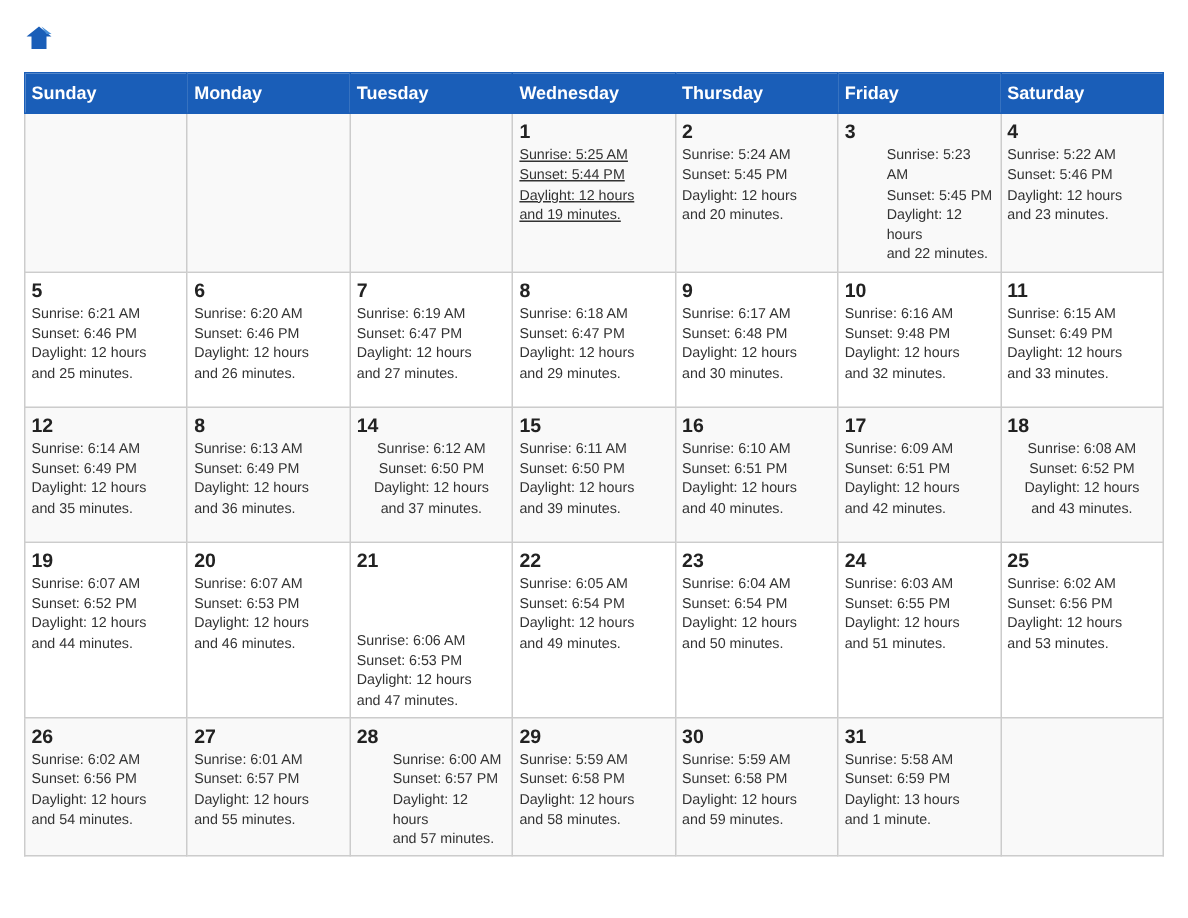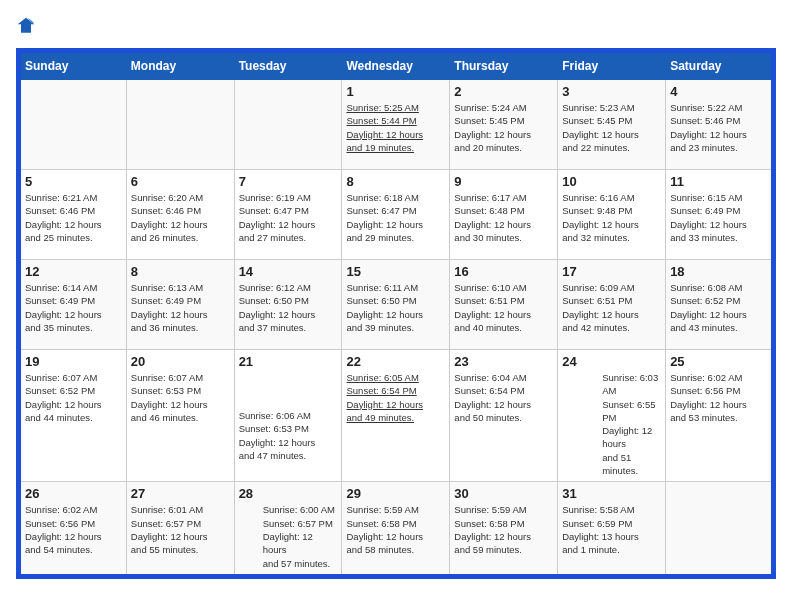--- a/index.html
+++ b/index.html
@@ -40,21 +40,21 @@
       font-weight: normal;
       color: #222;
     }
     .location {
       font-size: 14px;
       color: #444;
     }
     .calendar {
       width: 100%;
       border-collapse: collapse;
-      border: 5px solid #1d4ed8;
+      border: 1px solid #1d4ed8;
     }
     .calendar th {
       background: #1a5eb8;
       color: #fff;
       font-size: 12px;
       font-weight: bold;
       padding: 6px 4px;
       text-align: left;
       border: 1px solid #1a5eb8;
     }
@@ -134,21 +134,21 @@
         </td>
         <td>
           <span class="day-number">2</span>
           <div class="day-info" style="white-space: pre-line;">Sunrise: 5:24 AM
 Sunset: 5:45 PM
 Daylight: 12 hours
 and 20 minutes.</div>
         </td>
         <td>
           <span class="day-number">3</span>
-          <div class="day-info" style="white-space: pre-line;">Sunrise: 5:23 AM
+          <div class="day-info" style="white-space: pre-line; margin-left: 28px;">Sunrise: 5:23 AM
 Sunset: 5:45 PM
 Daylight: 12 hours
 and 22 minutes.</div>
         </td>
         <td>
           <span class="day-number">4</span>
           <div class="day-info" style="white-space: pre-line;">Sunrise: 5:22 AM
 Sunset: 5:46 PM
 Daylight: 12 hours
 and 23 minutes.</div>
@@ -215,21 +215,21 @@
         </td>
         <td>
           <span class="day-number">8</span>
           <div class="day-info" style="white-space: pre-line;">Sunrise: 6:13 AM
 Sunset: 6:49 PM
 Daylight: 12 hours
 and 36 minutes.</div>
         </td>
         <td>
           <span class="day-number">14</span>
-          <div class="day-info" style="white-space: pre-line;">Sunrise: 6:12 AM
+          <div class="day-info" style="white-space: pre-line; text-align: center;">Sunrise: 6:12 AM
 Sunset: 6:50 PM
 Daylight: 12 hours
 and 37 minutes.</div>
         </td>
         <td>
           <span class="day-number">15</span>
           <div class="day-info" style="white-space: pre-line;">Sunrise: 6:11 AM
 Sunset: 6:50 PM
 Daylight: 12 hours
 and 39 minutes.</div>
@@ -243,21 +243,21 @@
         </td>
         <td>
           <span class="day-number">17</span>
           <div class="day-info" style="white-space: pre-line;">Sunrise: 6:09 AM
 Sunset: 6:51 PM
 Daylight: 12 hours
 and 42 minutes.</div>
         </td>
         <td>
           <span class="day-number">18</span>
-          <div class="day-info" style="white-space: pre-line;">Sunrise: 6:08 AM
+          <div class="day-info" style="white-space: pre-line; text-align: center;">Sunrise: 6:08 AM
 Sunset: 6:52 PM
 Daylight: 12 hours
 and 43 minutes.</div>
         </td>
       </tr>
       <tr>
         <td>
           <span class="day-number">19</span>
           <div class="day-info" style="white-space: pre-line;">Sunrise: 6:07 AM
 Sunset: 6:52 PM
@@ -273,35 +273,35 @@
         </td>
         <td>
           <span class="day-number">21</span>
           <div class="day-info" style="white-space: pre-line; margin-top: 40px;">Sunrise: 6:06 AM
 Sunset: 6:53 PM
 Daylight: 12 hours
 and 47 minutes.</div>
         </td>
         <td>
           <span class="day-number">22</span>
-          <div class="day-info" style="white-space: pre-line; text-decoration: underline;">Sunrise: 6:05 AM
+          <div class="day-info" style="white-space: pre-line;">Sunrise: 6:05 AM
 Sunset: 6:54 PM
 Daylight: 12 hours
 and 49 minutes.</div>
         </td>
         <td>
           <span class="day-number">23</span>
           <div class="day-info" style="white-space: pre-line;">Sunrise: 6:04 AM
 Sunset: 6:54 PM
 Daylight: 12 hours
 and 50 minutes.</div>
         </td>
         <td>
           <span class="day-number">24</span>
-          <div class="day-info" style="white-space: pre-line; margin-left: 40px;">Sunrise: 6:03 AM
+          <div class="day-info" style="white-space: pre-line;">Sunrise: 6:03 AM
 Sunset: 6:55 PM
 Daylight: 12 hours
 and 51 minutes.</div>
         </td>
         <td>
           <span class="day-number">25</span>
           <div class="day-info" style="white-space: pre-line;">Sunrise: 6:02 AM
 Sunset: 6:56 PM
 Daylight: 12 hours
 and 53 minutes.</div>

